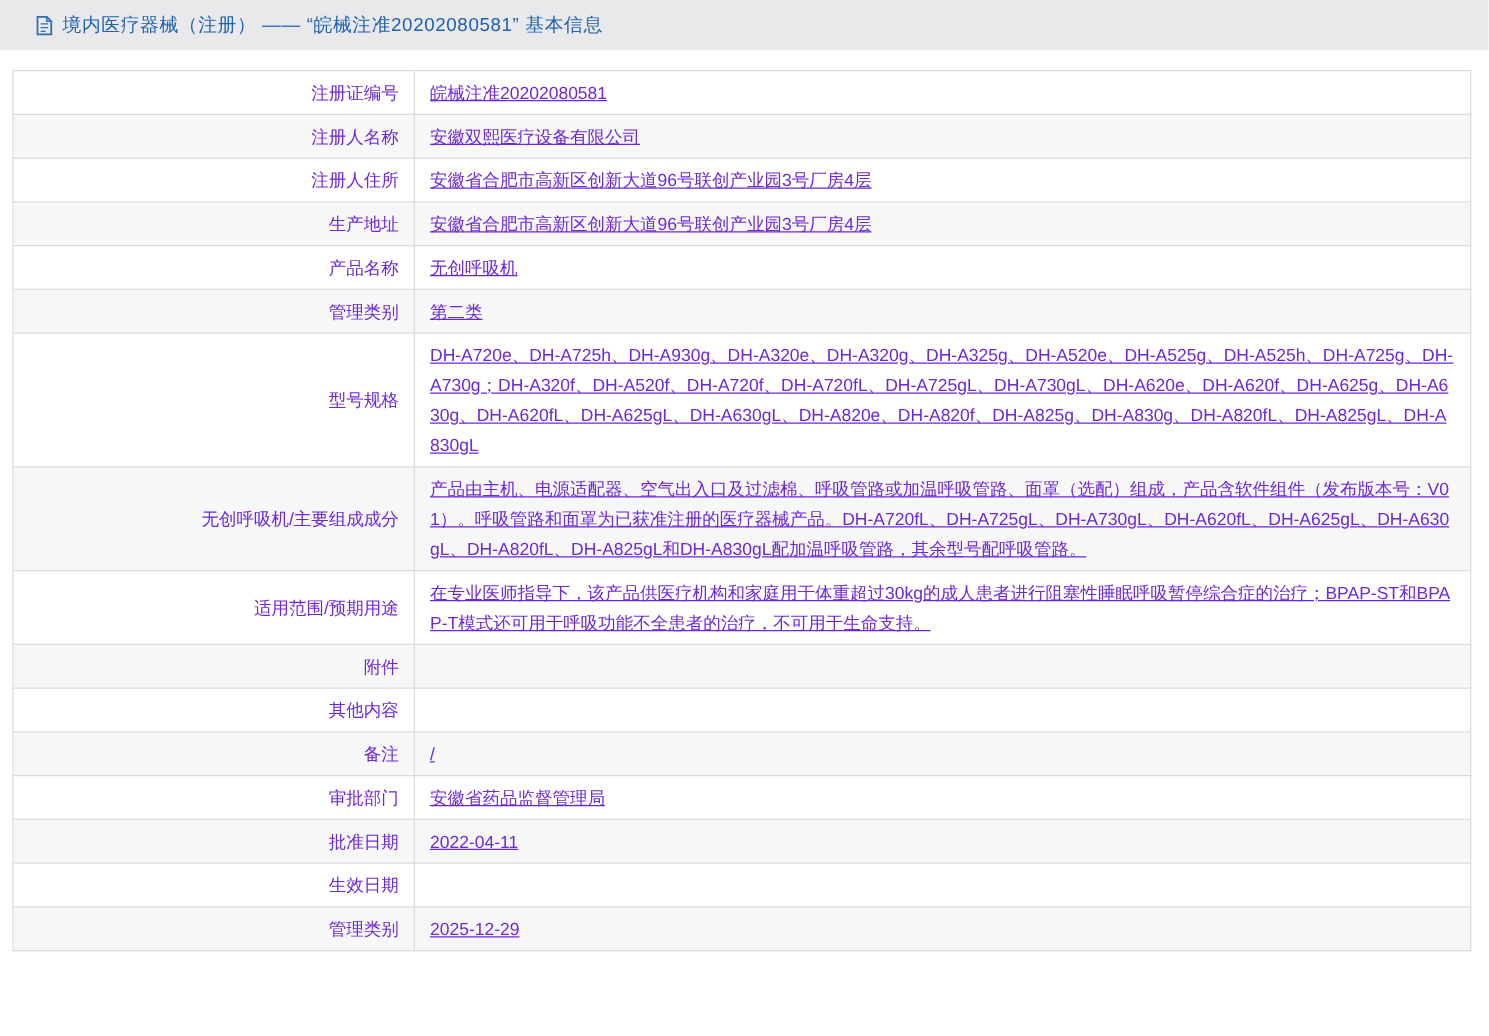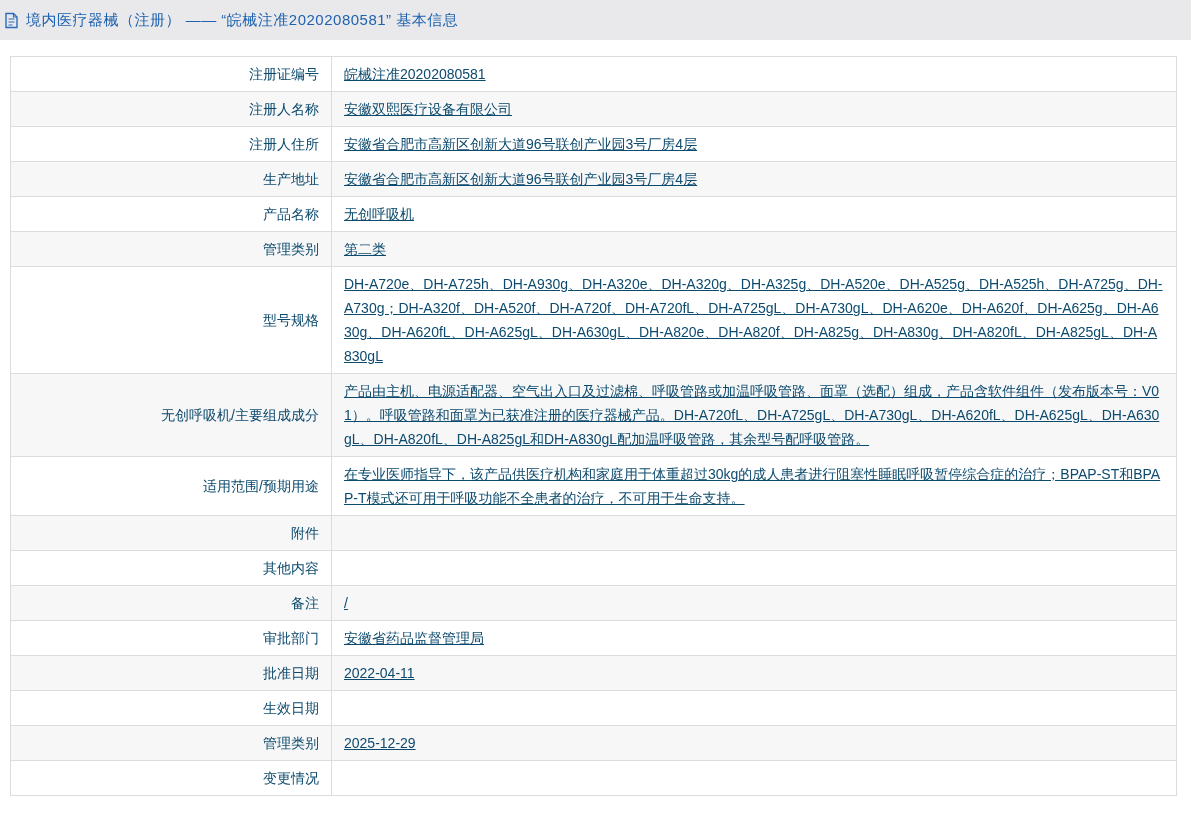--- a/index.html
+++ b/index.html
@@ -13,21 +13,21 @@
     height: 829px;
     overflow: hidden;
     background: #ffffff;
     position: relative;
   }
   .page-header {
     height: 40px;
     background: #e9e9eb;
     display: flex;
     align-items: center;
-    padding-left: 4px;
+    padding-left: 28px;
   }
   .page-header .doc-icon {
     display: inline-flex;
     margin-right: 7px;
   }
   .page-header .title {
     color: #1e62b0;
     font-size: 15px;
     letter-spacing: 0.5px;
   }
@@ -35,21 +35,21 @@
     margin: 16px 14px 0 10px;
     width: 1167px;
     border-collapse: collapse;
     table-layout: fixed;
   }
   .info-table tr { background: #ffffff; }
   .info-table tr:nth-child(even) { background: #f7f7f7; }
   .info-table th, .info-table td {
     border: 1px solid #dcdcdc;
     font-size: 14px;
-    color: #0c4a6e;
+    color: #6d28d9;
     line-height: 24px;
     padding: 5px 12px;
     vertical-align: middle;
     word-break: break-all;
   }
   .info-table th {
     width: 321px;
     text-align: right;
     font-weight: normal;
     white-space: nowrap;
@@ -131,21 +131,17 @@
         <td>2022-04-11</td>
       </tr>
       <tr>
         <th>生效日期</th>
         <td></td>
       </tr>
       <tr>
         <th>管理类别</th>
         <td>2025-12-29</td>
       </tr>
-      <tr>
-        <th>变更情况</th>
-        <td></td>
-      </tr>
 
     </tbody>
   </table>
 
 </div>
 
 </body></html>

